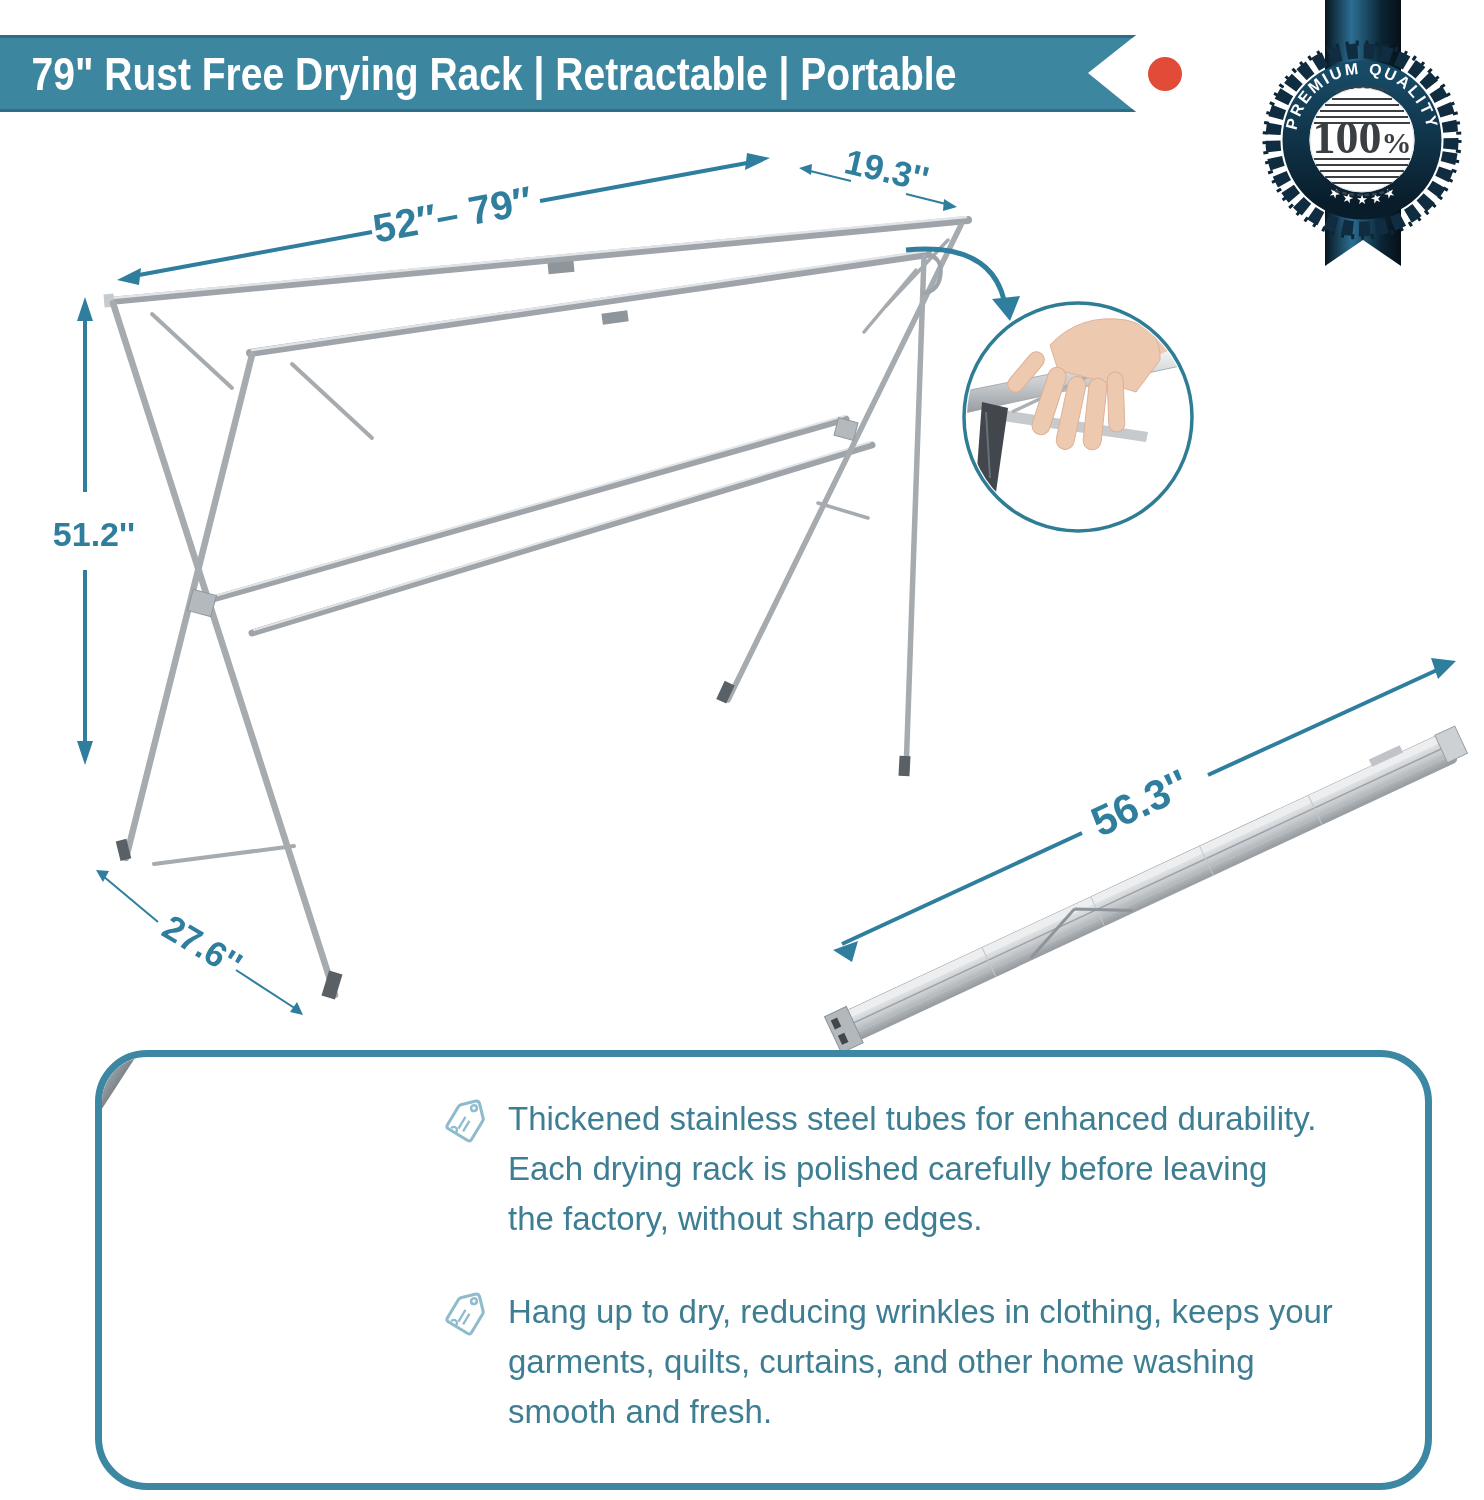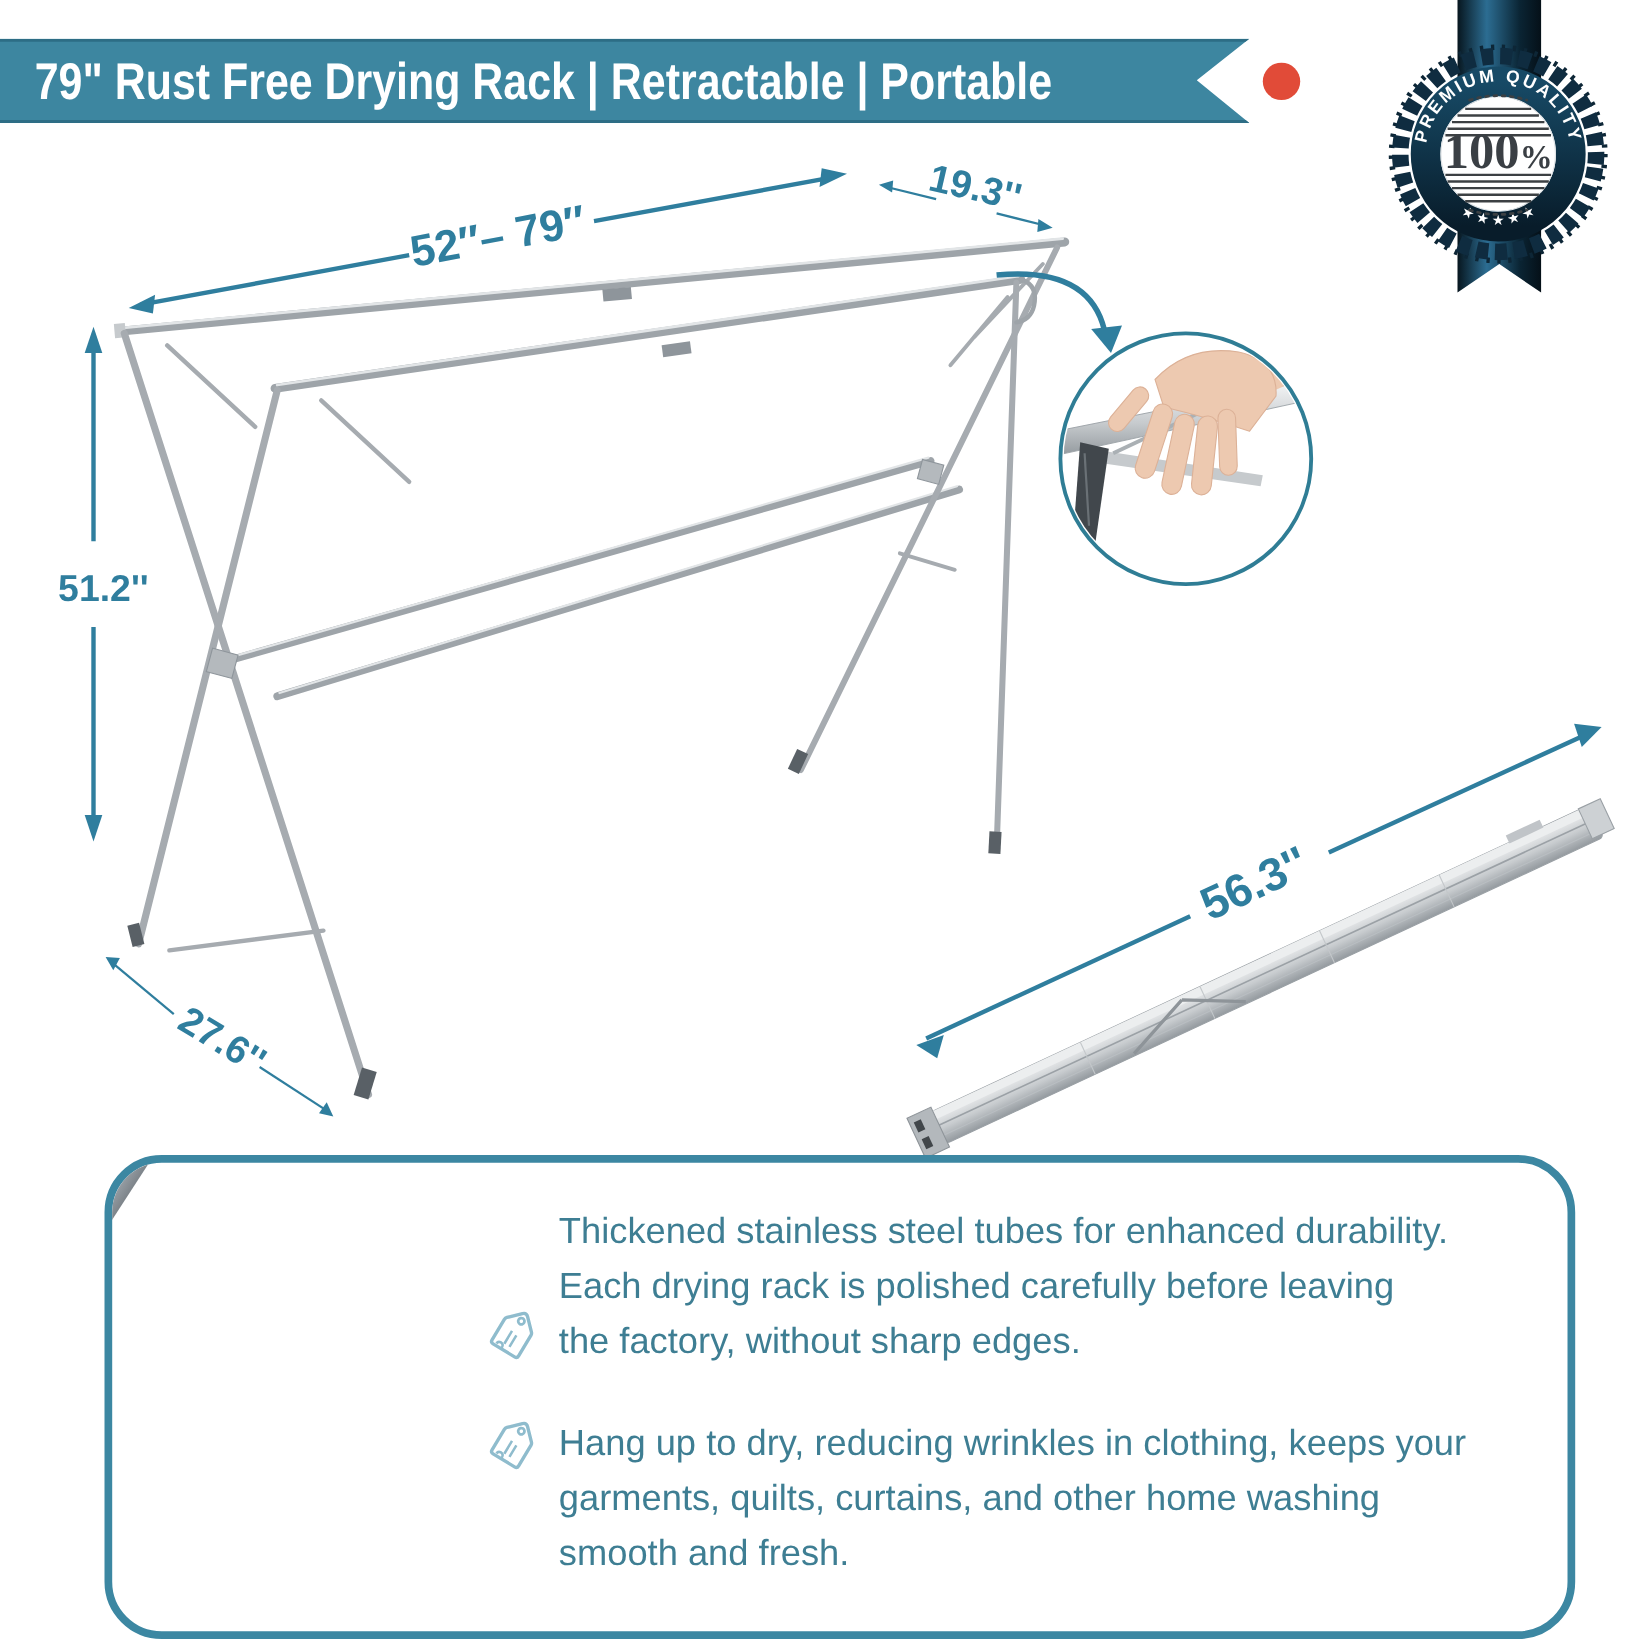--- a/index.html
+++ b/index.html
@@ -233,21 +233,21 @@
         <rect x="-44" y="-60" width="88" height="305" fill="url(#tubeG)"></rect>
         <rect x="-60" y="240" width="120" height="38" fill="url(#tubeG)" stroke="#9aa1a7" stroke-width="1.5"></rect>
         <rect x="-57" y="276" width="114" height="210" fill="url(#tubeG)"></rect>
         <rect x="-62" y="482" width="124" height="36" fill="url(#tubeG)" stroke="#9aa1a7" stroke-width="1.5"></rect>
         <rect x="-59" y="516" width="118" height="220" fill="url(#tubeG)"></rect>
         <line x1="-57" y1="278" x2="57" y2="278" stroke="#878e94" stroke-width="2"></line>
         <line x1="-59" y1="518" x2="59" y2="518" stroke="#878e94" stroke-width="2"></line>
       </g>
     </svg>
 
-    <div class="feature" style="top:37px;align-items:flex-end;">
+    <div class="feature" style="top:37px;">
       <span class="tag-wrap">
         <svg width="46" height="46" viewBox="0 0 24 24" style="transform:rotate(-14deg)">
           <path d="M2.8,10.8 L10.8,2.8 Q11.4,2.2 12.2,2.2 L19.8,2.2 Q21.8,2.2 21.8,4.2 L21.8,11.8 Q21.8,12.6 21.2,13.2 L13.2,21.2 Q12.2,22.2 11.2,21.2 L2.8,12.8 Q1.8,11.8 2.8,10.8 Z" fill="none" stroke="#8fbccd" stroke-width="1.6"></path>
           <circle cx="18.4" cy="5.6" r="1.5" fill="none" stroke="#8fbccd" stroke-width="1.3"></circle>
           <path d="M8,14 L13,9 M10,16 L14.5,11.5" stroke="#8fbccd" stroke-width="1.2"></path>
           <path d="M6.2,15.8 q1.6,-1.6 0.4,-2.8 q-1.2,-1 -2.2,0" fill="none" stroke="#8fbccd" stroke-width="1.2"></path>
         </svg>
       </span>
       <div class="txt">Thickened stainless steel tubes for enhanced durability.
 Each drying rack is polished carefully before leaving

